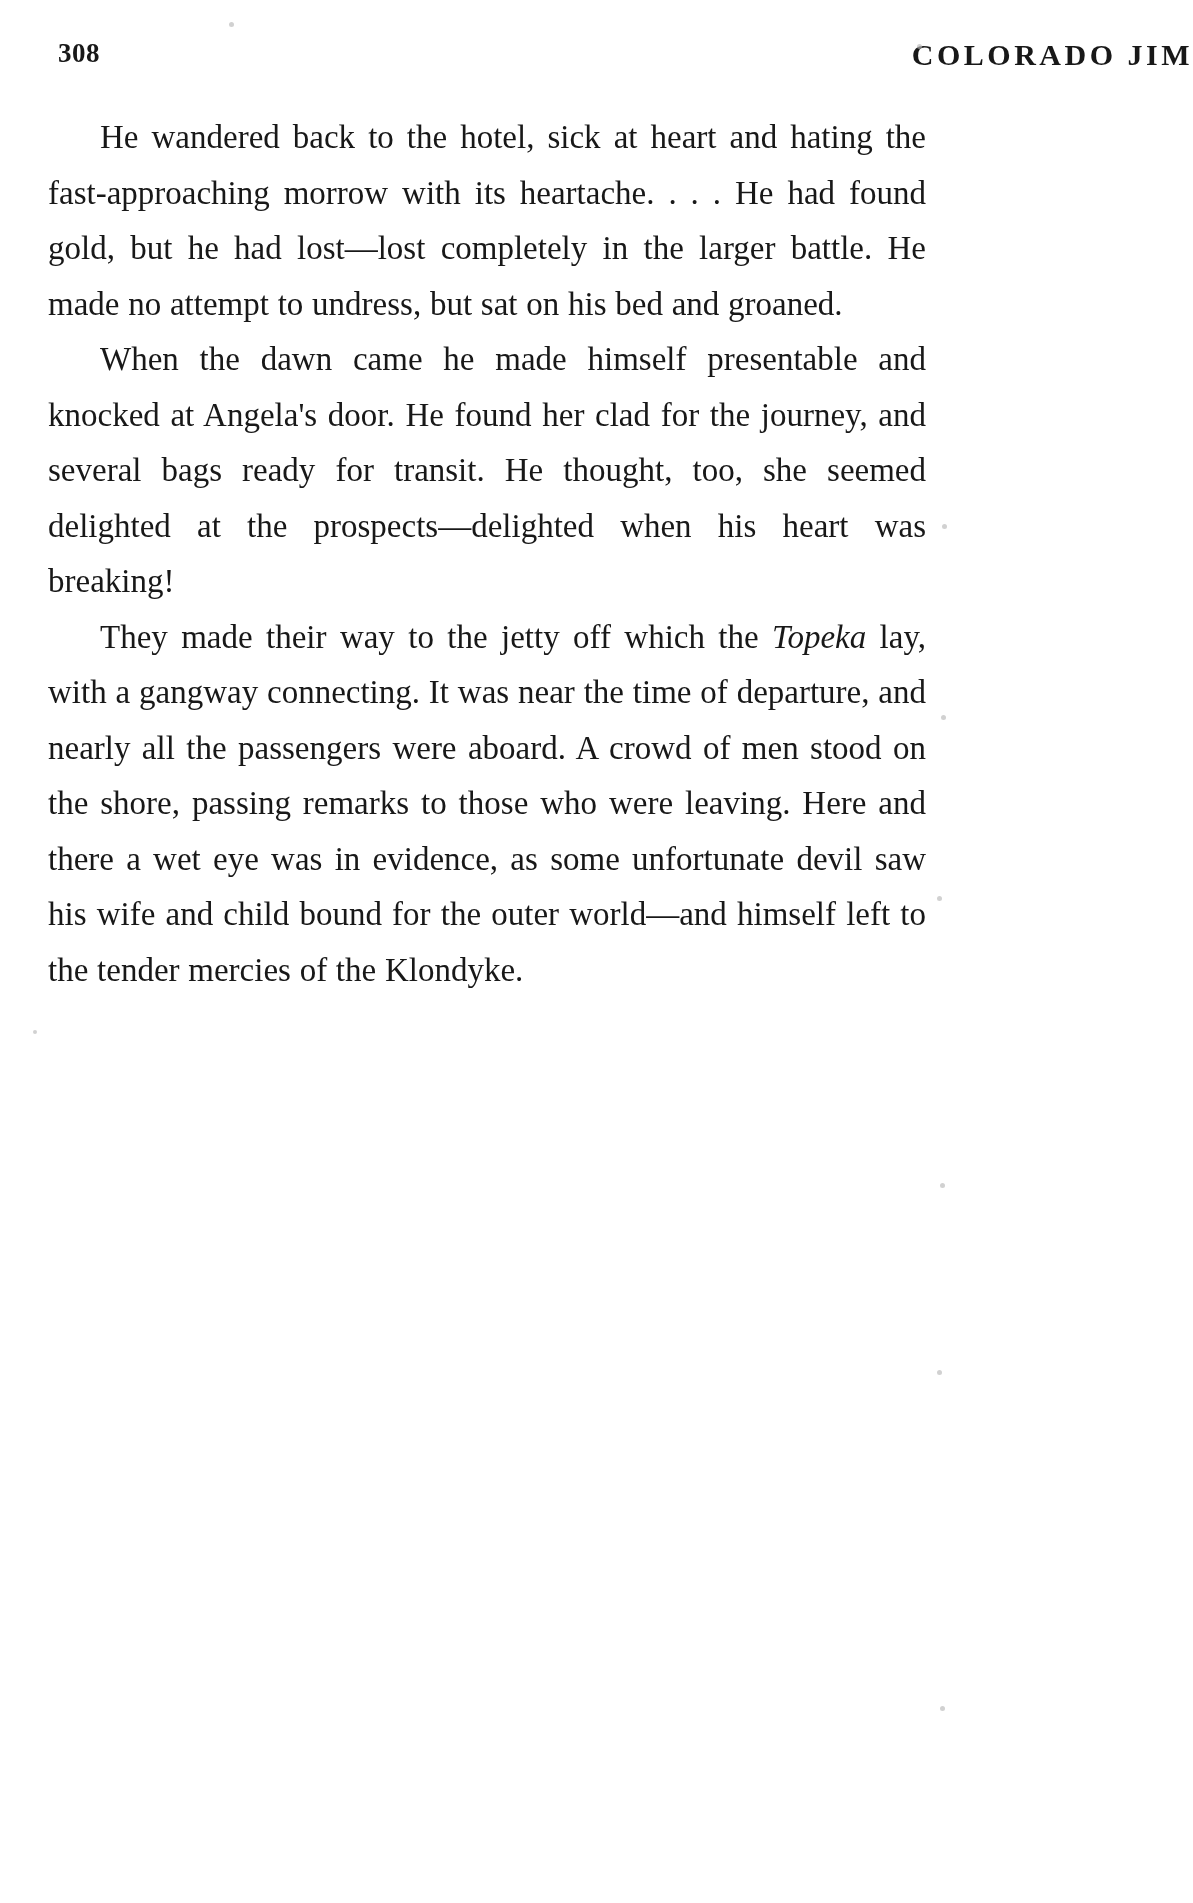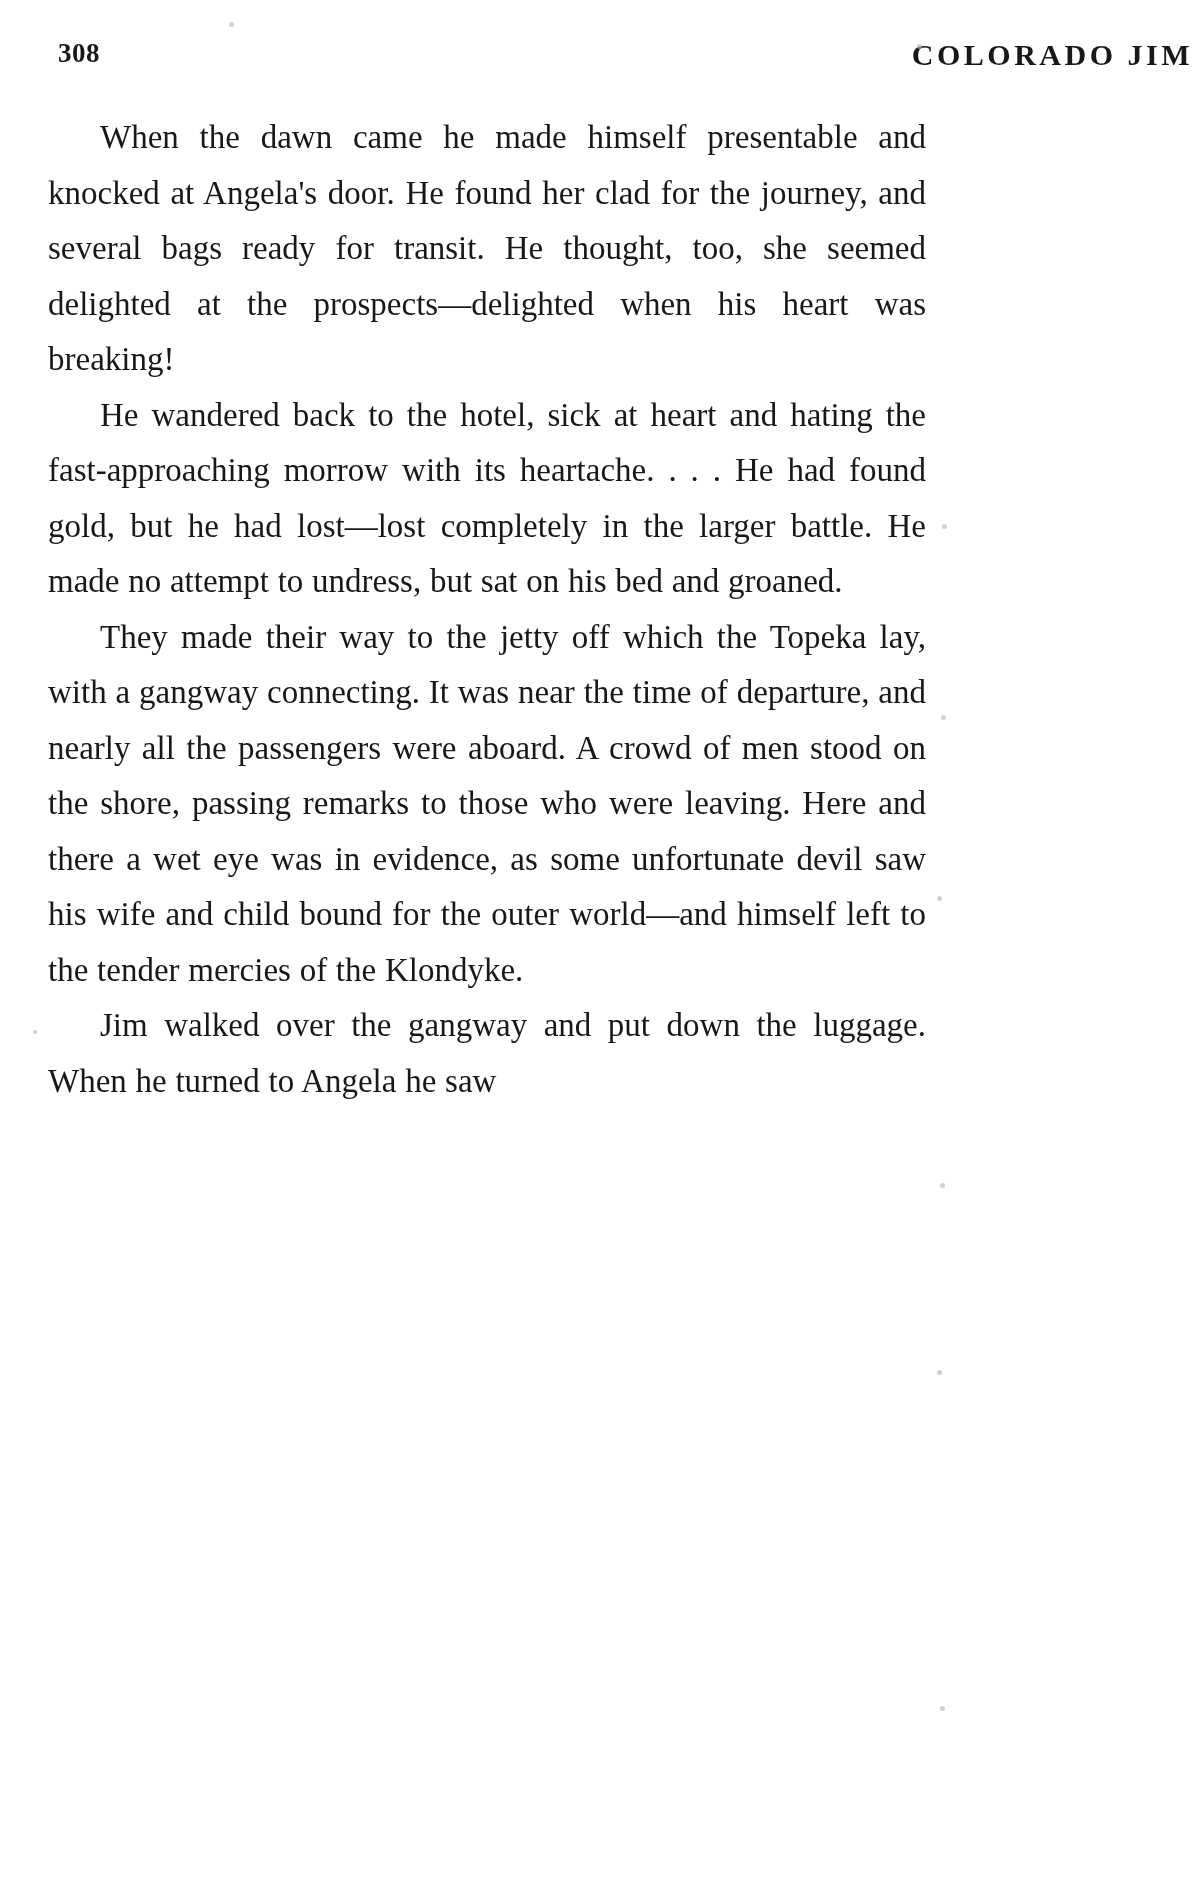--- a/index.html
+++ b/index.html
@@ -59,44 +59,44 @@
     line-height: 55.5px;
     text-align: justify;
     text-indent: 52px;
     text-justify: inter-word;
     word-spacing: 0.5px;
   }
   p.para:last-child {
     text-align: justify;
   }
   .ital {
+    font-style: italic;
   }
   
   .speck {
     position: absolute;
     background: #b9b9b9;
     border-radius: 50%;
     opacity: 0.65;
   }
 </style>
 </head>
 <body>
 
 <div class="page">
 
   <div class="header">
     <div class="folio">308</div>
     <div class="running-head">COLORADO JIM</div>
   </div>
 
   <div class="body-text">
+    <p class="para">He wandered back to the hotel, sick at heart and hating the fast-approaching morrow with its heartache. . . . He had found gold, but he had lost—lost completely in the larger battle.  He made no attempt to undress, but sat on his bed and groaned.</p>
     <p class="para">When the dawn came he made himself presentable and knocked at Angela's door.  He found her clad for the journey, and several bags ready for transit.  He thought, too, she seemed delighted at the prospects—delighted when his heart was breaking!</p>
-    <p class="para">He wandered back to the hotel, sick at heart and hating the fast-approaching morrow with its heartache. . . . He had found gold, but he had lost—lost completely in the larger battle.  He made no attempt to undress, but sat on his bed and groaned.</p>
     <p class="para"><span>They made their way to the jetty off which the </span><span class="ital">Topeka</span><span> lay, with a gangway connecting.  It was near the time of departure, and nearly all the passengers were aboard.  A crowd of men stood on the shore, passing remarks to those who were leaving.  Here and there a wet eye was in evidence, as some unfortunate devil saw his wife and child bound for the outer world—and himself left to the tender mercies of the Klondyke.</span></p>
-    <p class="para">Jim walked over the gangway and put down the luggage.  When he turned to Angela he saw</p>
   </div>
 
   <div class="speck" style="left:229px; top:22px; width:5px; height:5px;"></div>
   <div class="speck" style="left:917px; top:44px; width:5px; height:5px;"></div>
   <div class="speck" style="left:942px; top:524px; width:5px; height:5px;"></div>
   <div class="speck" style="left:941px; top:715px; width:5px; height:5px;"></div>
   <div class="speck" style="left:937px; top:896px; width:5px; height:5px;"></div>
   <div class="speck" style="left:940px; top:1183px; width:5px; height:5px;"></div>
   <div class="speck" style="left:937px; top:1370px; width:5px; height:5px;"></div>
   <div class="speck" style="left:940px; top:1706px; width:5px; height:5px;"></div>

